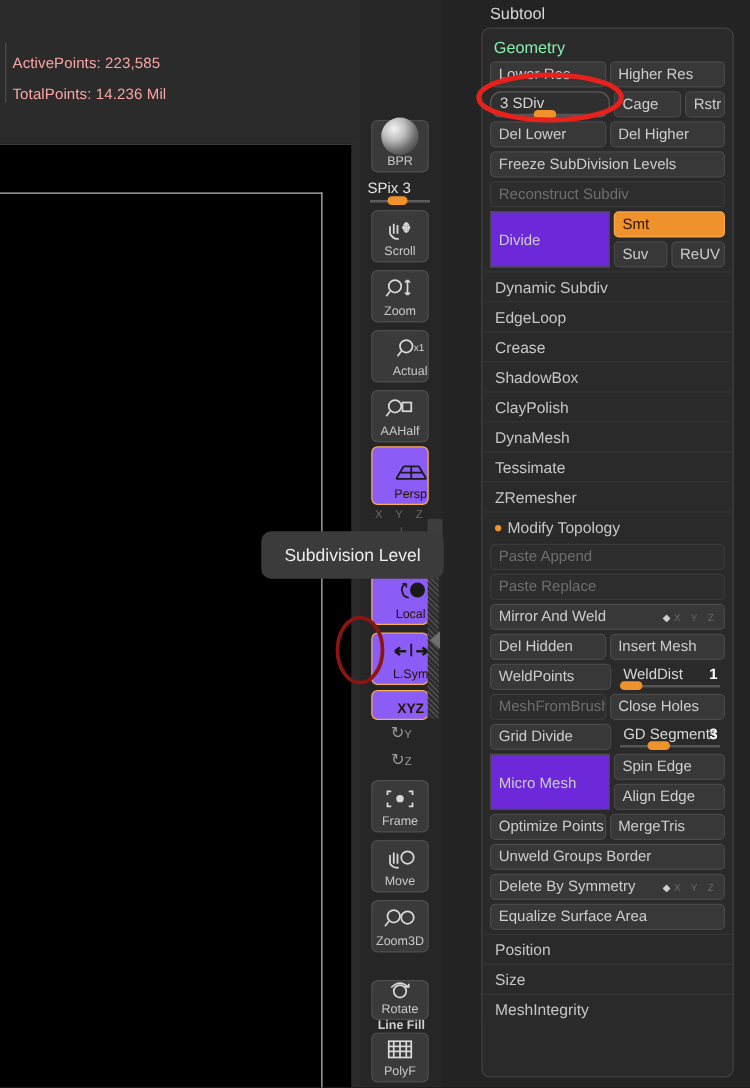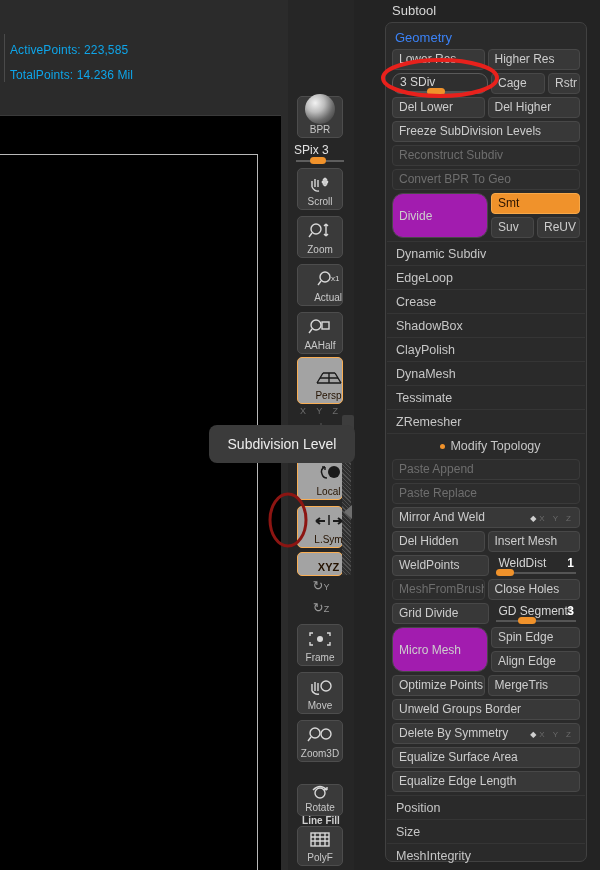--- a/index.html
+++ b/index.html
@@ -14,21 +14,21 @@
   
   .info-panel {
     position: absolute; left: 0; top: 0; width: 288px; height: 110px;
     background: #2b2b2b;
   }
   .info-panel .vbar {
     position: absolute; left: 4px; top: 34px; width: 1px; height: 48px;
     background: #4a4a4a;
   }
   .info-line {
-    position: absolute; left: 10px; color: #0ea5e9; font-size: 12px;
+    position: absolute; left: 10px; color: #fca5a5; font-size: 12px;
     letter-spacing: .1px; white-space: nowrap;
   }
   .info-line.l1 { top: 43px; }
   .info-line.l2 { top: 68px; }
 
   
   .canvas-wrap {
     position: absolute; left: 0; top: 110px; width: 288px; height: 760px;
     background: #2b2b2b;
   }
@@ -47,21 +47,21 @@
     position: absolute; left: 288px; top: 0; width: 66px; height: 870px;
     background: #262626;
   }
   .tb-btn {
     position: absolute; left: 9px; width: 46px;
     background: #3a3a3a; border: 1px solid #4d4d4d; border-radius: 5px;
     color: #c8c8c8; font-size: 10px; text-align: center;
     display: flex; flex-direction: column; align-items: center; justify-content: flex-end;
     padding-bottom: 2px;
   }
-  .tb-btn.on { background: #a3a3a3; border-color: #f9ae54; color: #241200; padding-left: 17px; }
+  .tb-btn.on { background: #8b5cf6; border-color: #f9ae54; color: #241200; padding-left: 17px; }
   .tb-btn .lbl { font-size: 10px; line-height: 11px; z-index: 2; }
   .tb-btn .gly { flex: 1; display: flex; align-items: center; justify-content: center; }
   .tb-btn.on .gly svg { stroke: #1a1a1a; fill: none; }
   .tb-btn .gly svg { stroke: #d8d8d8; fill: none; stroke-width: 1.4; }
 
   .toplabel {
     position: absolute; left: 0; width: 66px; text-align: center;
     font-size: 10px; font-weight: bold; color: #f0922b;
   }
   .toplabel.dark { color: #3a2206; }
@@ -124,21 +124,21 @@
   .palette-title {
     position: absolute; left: 32px; top: 3px; color: #d8d8d8; font-size: 13px;
   }
   .geo-panel {
     position: absolute; left: 25px; top: 22px; width: 202px; height: 840px;
     background: #2a2a2a; border: 1px solid #414141; border-radius: 7px;
     padding: 4px 0 0 0;
   }
   .geo-head {
     height: 22px; line-height: 22px; padding-left: 9px;
-    color: #3b82f6; font-size: 13px;
+    color: #86efac; font-size: 13px;
   }
   .rows { position: relative; }
 
   .row { position: relative; display: flex; gap: 3px; padding: 0 6px 3px 6px; }
 
   .btn {
     background: #383838; border: 1px solid #484848; border-radius: 4px;
     color: #cdcdcd; font-size: 12px;
     height: 21px; line-height: 19px; padding-left: 6px;
     overflow: hidden; white-space: nowrap; position: relative;
@@ -170,21 +170,21 @@
 
   
   .xyzmini {
     position: absolute; right: 5px; top: 1px;
     font-size: 8px; color: #6a6a6a; letter-spacing: 3px;
   }
   .xyzmini .sq { color: #cfcfcf; }
 
   .tall-wrap { display: flex; gap: 3px; padding: 0 6px 3px 6px; }
   .tall-left {
-    width: 96px; background: #a21caf; border: 1px solid #484848; border-radius: 11px;
+    width: 96px; background: #6d28d9; border: 1px solid #484848; border-radius: 0;
     color: #cdcdcd; font-size: 12px; display: flex; align-items: center; padding-left: 6px;
   }
   .tall-right { flex: 1; display: flex; flex-direction: column; gap: 3px; }
   .tall-right .btn { height: 21px; }
   .tall-right .r2 { display: flex; gap: 3px; }
   .tall-right .r2 .btn { flex: 1; }
 </style>
 </head>
 <body>
 
@@ -404,23 +404,20 @@
         <div class="row">
           <div class="btn half">Del Lower</div>
           <div class="btn half">Del Higher</div>
         </div>
 
         <div class="row">
           <div class="btn wide">Freeze SubDivision Levels</div>
         </div>
         <div class="row">
           <div class="btn wide dim">Reconstruct Subdiv</div>
-        </div>
-        <div class="row">
-          <div class="btn wide dim">Convert BPR To Geo</div>
         </div>
 
         <div class="tall-wrap">
           <div class="tall-left">Divide</div>
           <div class="tall-right">
             <div class="btn on">Smt</div>
             <div class="r2">
               <div class="btn">Suv</div>
               <div class="btn">ReUV</div>
             </div>
@@ -429,21 +426,21 @@
 
         <div class="flat">Dynamic Subdiv</div>
         <div class="flat">EdgeLoop</div>
         <div class="flat">Crease</div>
         <div class="flat">ShadowBox</div>
         <div class="flat">ClayPolish</div>
         <div class="flat">DynaMesh</div>
         <div class="flat">Tessimate</div>
         <div class="flat">ZRemesher</div>
 
-        <div class="flat" style="border-top:1px solid #353535;text-align:center;">
+        <div class="flat" style="border-top:1px solid #353535;">
           <span class="dot"></span><span>Modify Topology</span>
         </div>
 
         <div class="tall-wrap" style="padding-top:2px;">
           <div class="tall-right">
             <div class="btn dim">Paste Append</div>
             <div class="btn dim">Paste Replace</div>
           </div>
         </div>
 
@@ -504,23 +501,20 @@
         <div class="row">
           <div class="btn wide">
             <span>Delete By Symmetry</span>
             <span class="xyzmini"><span class="sq">◆</span><span>X Y Z</span></span>
           </div>
         </div>
 
         <div class="row">
           <div class="btn wide">Equalize Surface Area</div>
         </div>
-        <div class="row">
-          <div class="btn wide">Equalize Edge Length</div>
-        </div>
 
         <div class="flat">Position</div>
         <div class="flat">Size</div>
         <div class="flat">MeshIntegrity</div>
       </div>
     </div>
   </div>
 
 </div>
 

